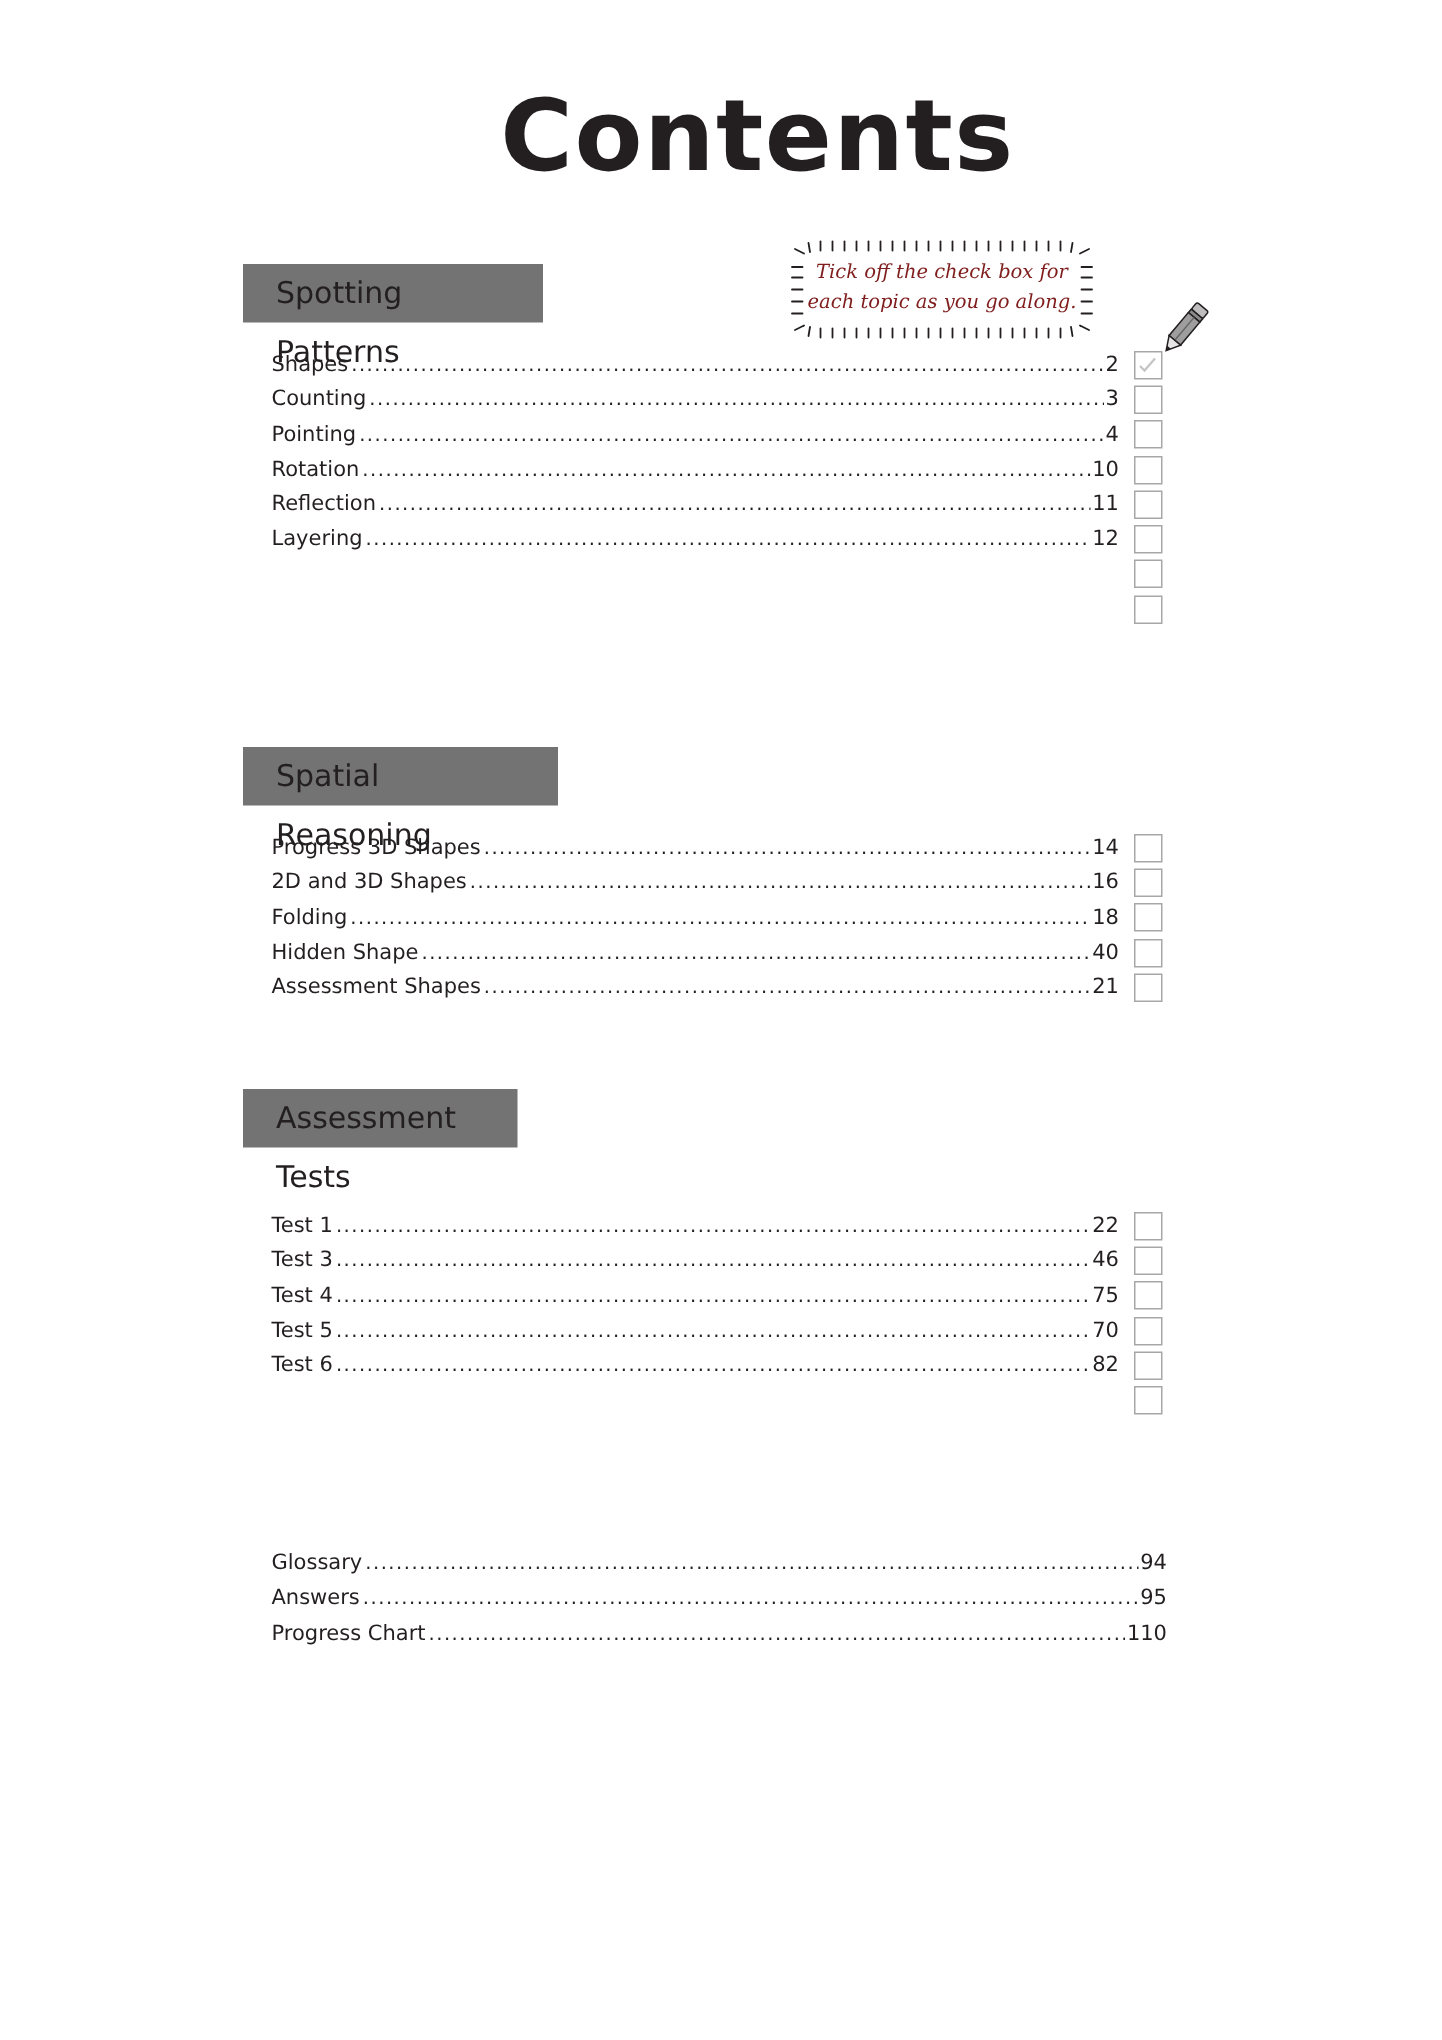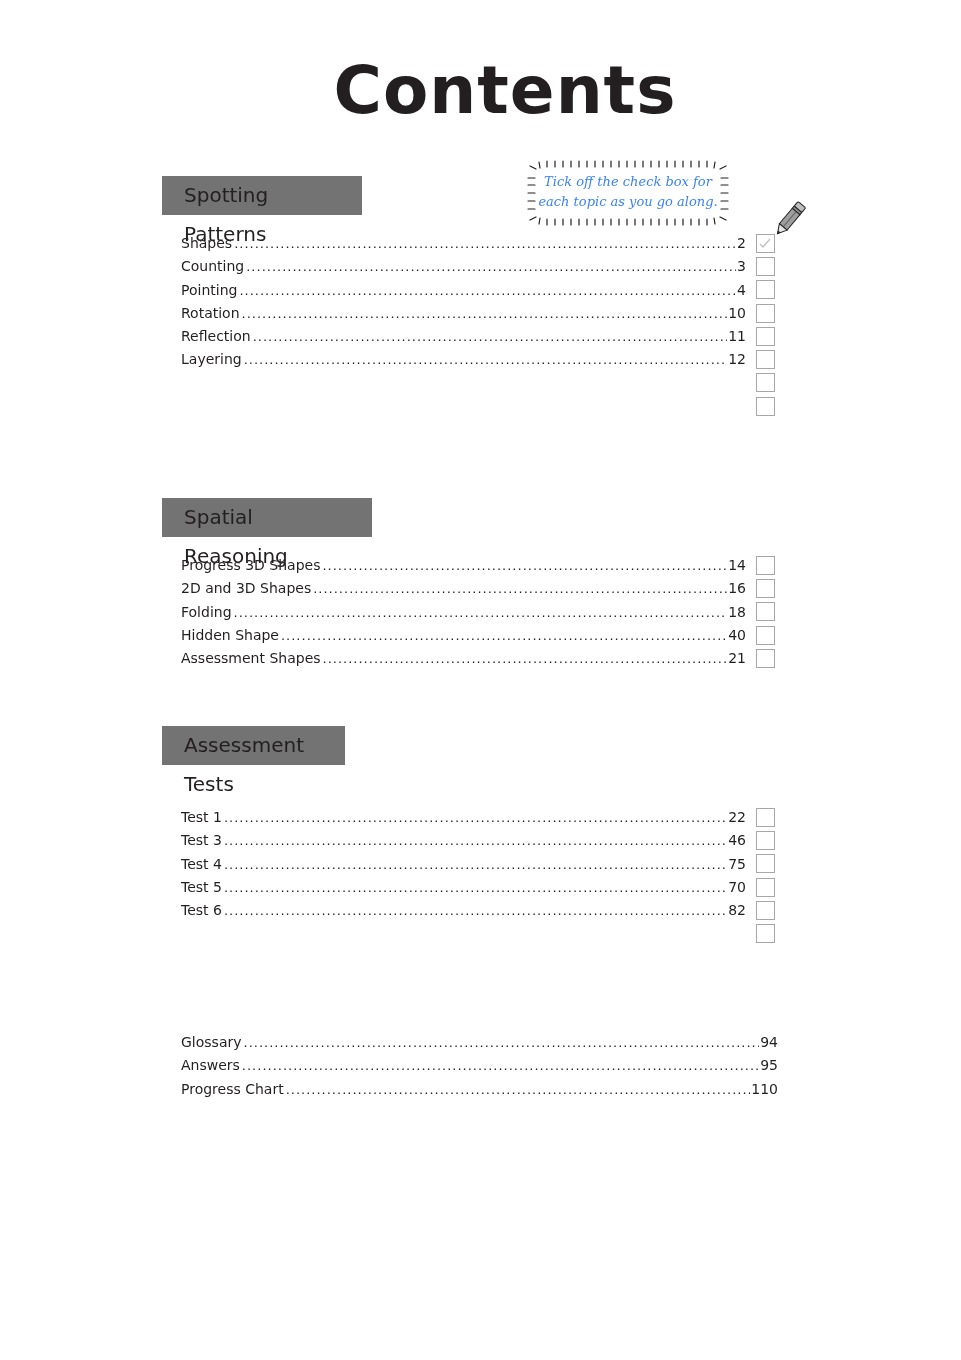--- a/index.html
+++ b/index.html
@@ -18,21 +18,21 @@
   .row .leader { flex: 1 1 auto; overflow: hidden; color: #231f20; letter-spacing: 1px;
                  font-size: 13px; }
   .row .leader::before { content: "................................................................................................................................................................................................................................................................."; }
   .row .page { flex: 0 0 auto; padding-left: 1px; }
   .checkbox { position: absolute; width: 19px; height: 19px; border: 1.5px solid #a7a7a7;
               box-sizing: border-box; background: #fff; }
   .checkbox svg { position: absolute; left: 1px; top: 1px; }
   .note { position: absolute; left: 527px; top: 160px; width: 202px; height: 66px; }
   .note-text { position: absolute; left: 0; width: 202px; top: 12px; text-align: center;
                font-family: "DejaVu Serif", serif; font-style: italic; font-size: 13px;
-               line-height: 20px; color: #3b82f6; }
+               line-height: 20px; color: #7f1d1d; }
   .pencil { position: absolute; left: 772px; top: 200px; }
 </style>
 </head>
 <body>
 
 <div class="title">Contents</div>
 
 <div class="note">
   <svg width="202" height="66" style="position:absolute;left:0;top:0">
     <g stroke="#231f20" stroke-width="1.2" stroke-linecap="round">

